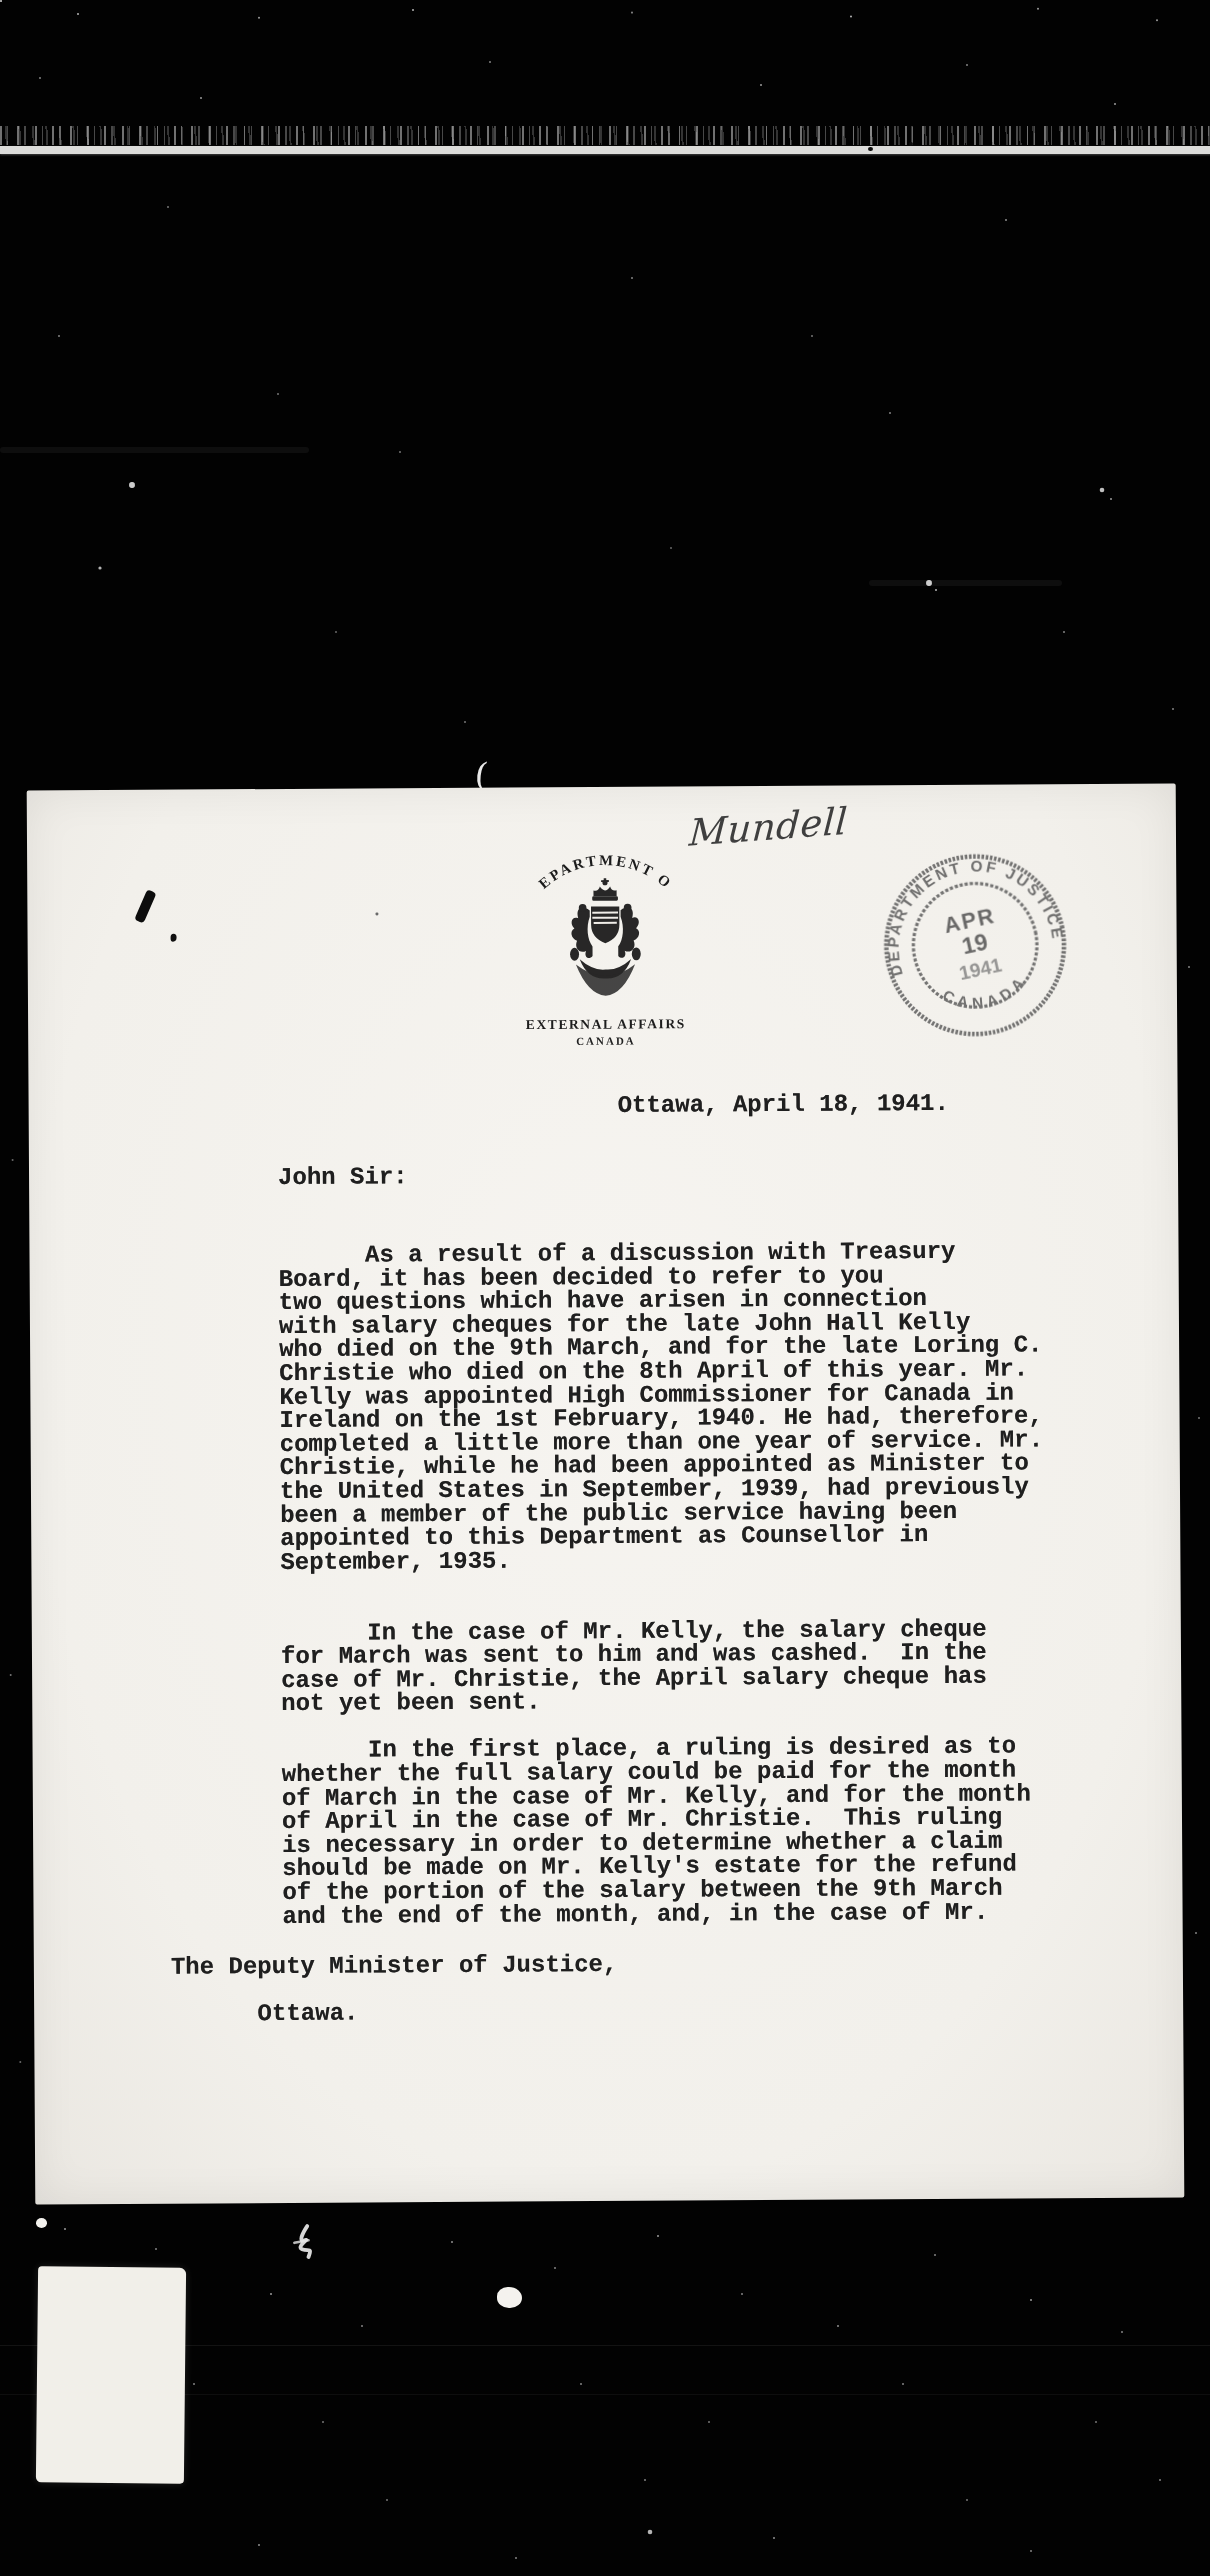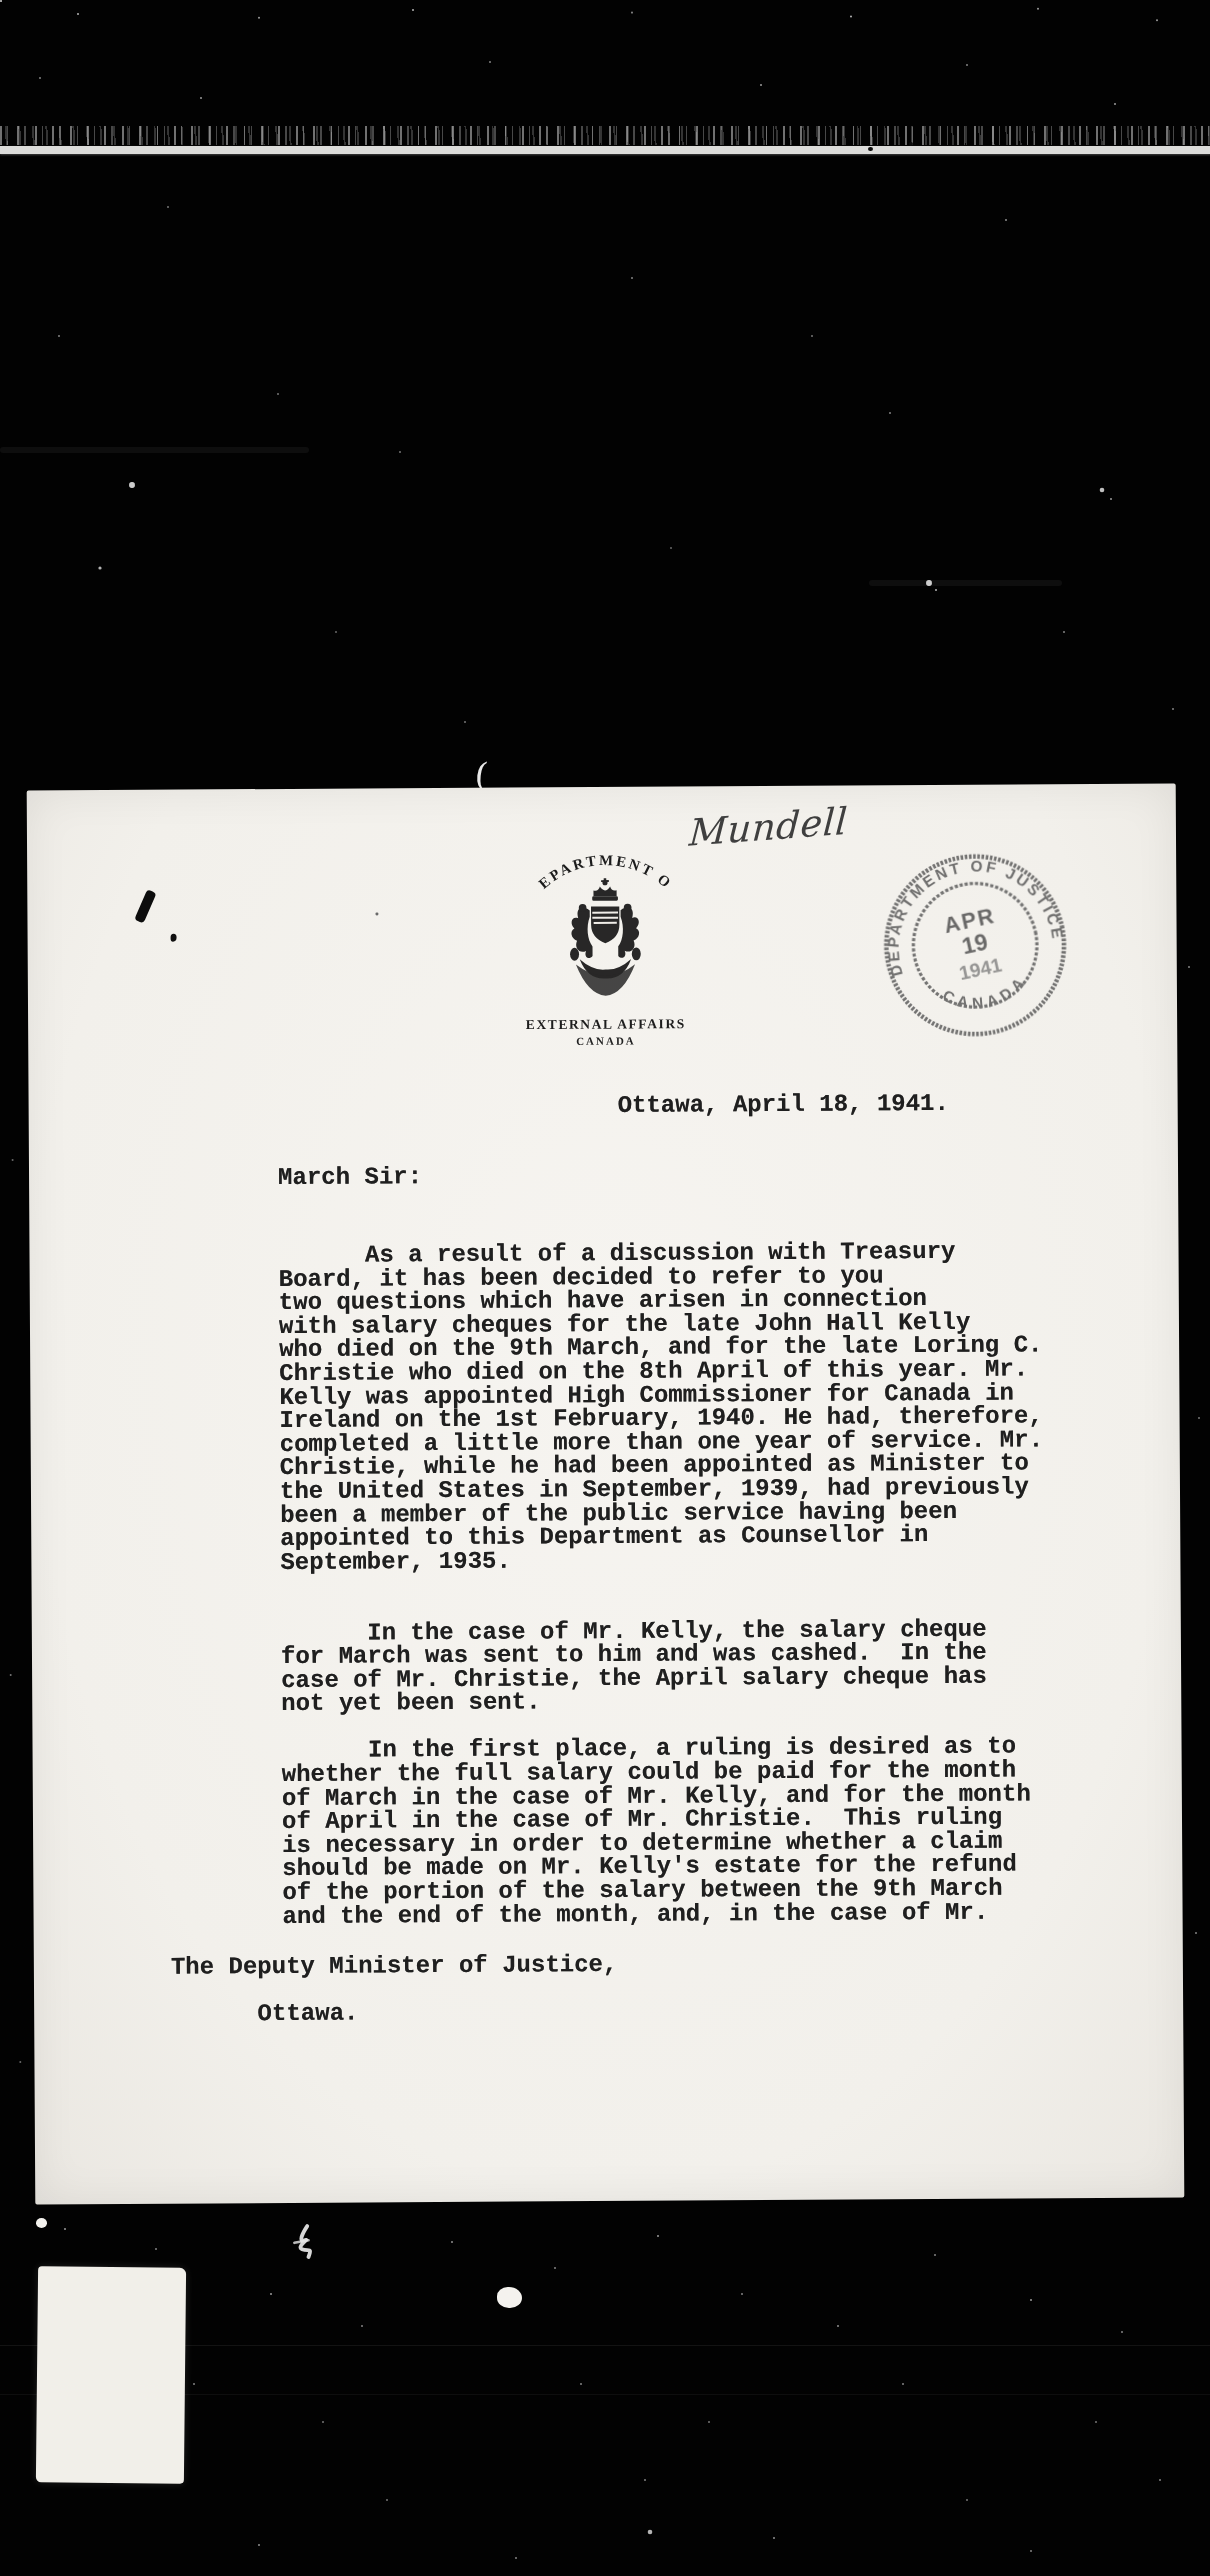--- a/index.html
+++ b/index.html
@@ -143,21 +143,21 @@
           <textPath href="#stampBottom" startOffset="50%" text-anchor="middle">CANADA</textPath>
         </text>
         <text x="150" y="122" text-anchor="middle" font-family="Liberation Sans, sans-serif" font-size="34" font-weight="bold" fill="#4c4c4c" letter-spacing="3">APR</text>
         <text x="150" y="160" text-anchor="middle" font-family="Liberation Sans, sans-serif" font-size="36" font-weight="bold" fill="#4c4c4c">19</text>
         <text x="150" y="198" text-anchor="middle" font-family="Liberation Sans, sans-serif" font-size="30" font-weight="bold" fill="#6e6e6e" opacity=".85">1941</text>
       </g>
     </svg>
 
     <pre class="typed" style="left:589px;top:307px;">Ottawa, April 18, 1941.</pre>
 
-    <pre class="typed" style="left:249px;top:377px;">March Sir:</pre>
+    <pre class="typed" style="left:249px;top:377px;">John Sir:</pre>
 
     <pre class="typed" style="left:249px;top:455px;">      As a result of a discussion with Treasury
 Board, it has been decided to refer to you
 two questions which have arisen in connection
 with salary cheques for the late John Hall Kelly
 who died on the 9th March, and for the late Loring C.
 Christie who died on the 8th April of this year. Mr.
 Kelly was appointed High Commissioner for Canada in
 Ireland on the 1st February, 1940. He had, therefore,
 completed a little more than one year of service. Mr.

